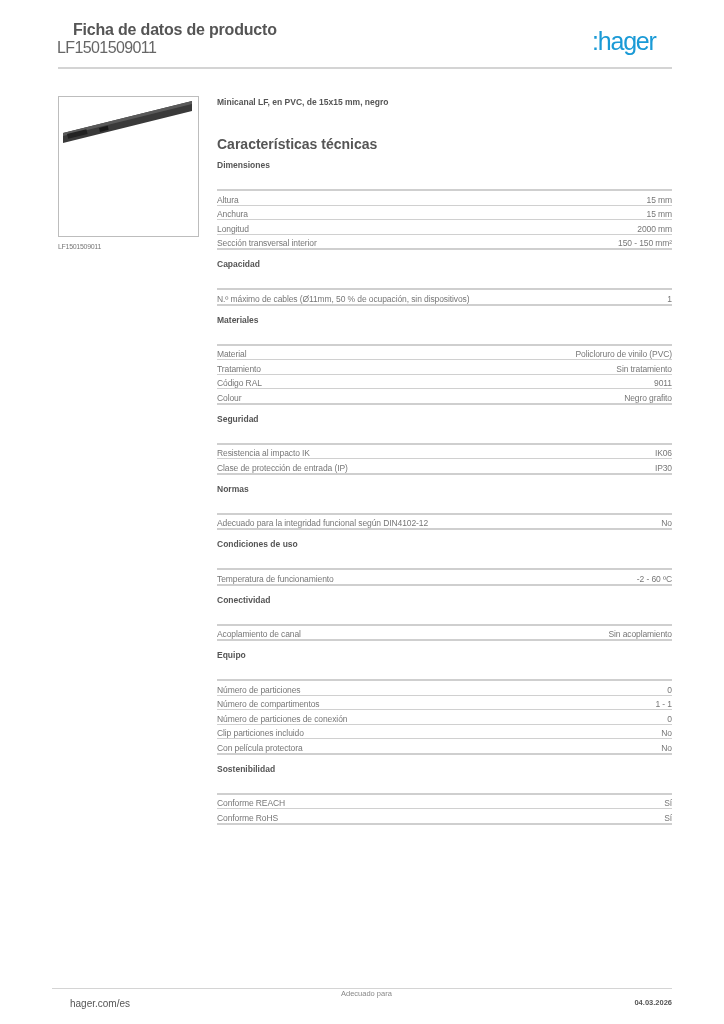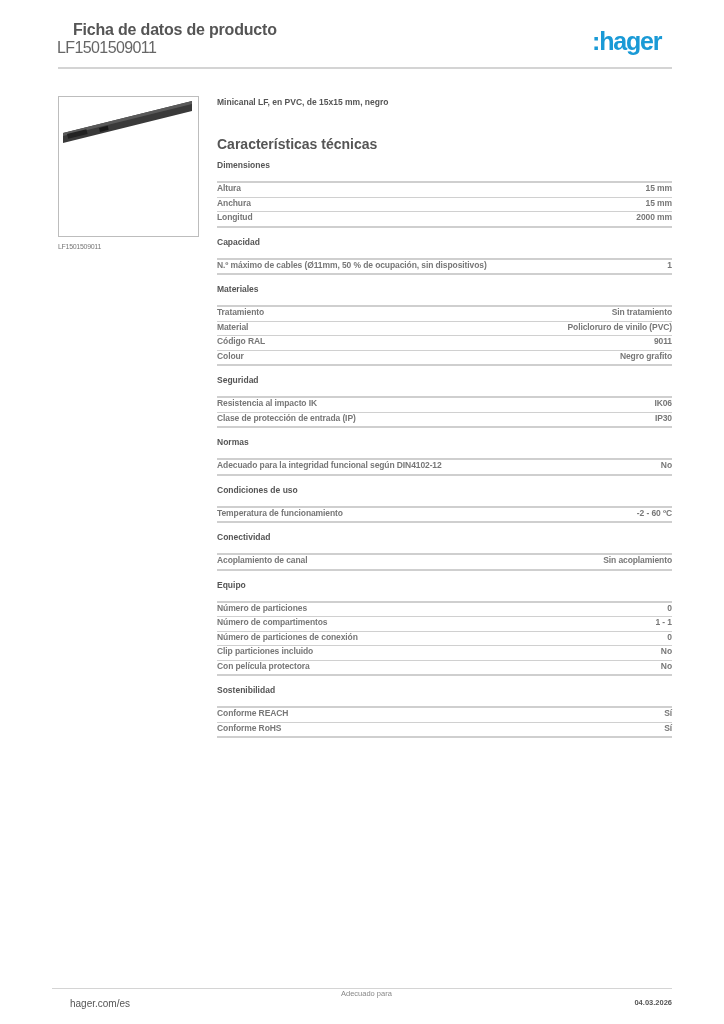--- a/index.html
+++ b/index.html
@@ -10,44 +10,44 @@
   .header-title {
     position: absolute; left: 73px; top: 21px;
     font-size: 16px; font-weight: bold; color: #555; letter-spacing: -0.2px;
   }
   .header-ref {
     position: absolute; left: 57px; top: 39px;
     font-size: 16px; color: #666; letter-spacing: -0.6px;
   }
   .logo {
     position: absolute; left: 592px; top: 27px;
-    font-size: 25px; font-weight: bold; color: #1a9ad6; letter-spacing: -1.2px;
+    font-size: 25px; font-weight: normal; color: #1a9ad6; letter-spacing: -1.2px;
   }
   .header-rule {
     position: absolute; left: 58px; top: 67px; width: 614px; height: 2px; background: #d4d4d4;
   }
   .image-box {
     position: absolute; left: 58px; top: 96px; width: 141px; height: 141px;
     border: 1px solid #bdbdbd; box-sizing: border-box; background: #fff; overflow: hidden;
   }
   .image-caption {
     position: absolute; left: 58px; top: 243px; font-size: 7px; color: #777; letter-spacing: -0.3px;
   }
   .main { position: absolute; left: 217px; top: 96px; width: 455px; }
   .product-desc { font-size: 8.5px; font-weight: bold; color: #555; height: 12px; line-height: 12px; margin-bottom: 30px; }
   .tech-title { font-size: 14px; font-weight: bold; color: #555; height: 12px; line-height: 12px; margin-bottom: 10px; }
   .group { margin-bottom: 9px; }
   .group-title {
     font-size: 8.5px; font-weight: bold; color: #555; height: 11px; line-height: 11px;
-    border-bottom: 2px solid #cfcfcf; padding-bottom: 10px;
+    border-bottom: 2px solid #cfcfcf; padding-bottom: 18px;
   }
   .row {
-    display: flex; justify-content: space-between; align-items: flex-start;
+    display: flex; justify-content: space-between; align-items: flex-end;
     height: 13.5px; border-bottom: 1px solid #d0d0d0;
-    font-size: 8.5px; color: #777; letter-spacing: -0.1px; font-weight: bold;
+    font-size: 8.5px; color: #777; letter-spacing: -0.1px;
   }
   .row:last-child { border-bottom: 2px solid #cfcfcf; }
   .footer-rule {
     position: absolute; left: 52px; top: 988px; width: 620px; height: 1px; background: #d4d4d4;
   }
   .footer-left { position: absolute; left: 70px; top: 998px; font-size: 10px; font-weight: normal; color: #555; }
   .footer-center { position: absolute; left: 341px; top: 989px; font-size: 7.5px; color: #888; }
   .footer-right { position: absolute; right: 52px; top: 998px; font-size: 7.5px; font-weight: bold; color: #555; }
 </style>
 </head>
@@ -79,39 +79,43 @@
         <span>15 mm</span>
       </div>
     <div class="row">
         <span>Anchura</span>
         <span>15 mm</span>
       </div>
     <div class="row">
         <span>Longitud</span>
         <span>2000 mm</span>
       </div>
+    <div class="row">
+        <span>Sección transversal interior</span>
+        <span>150 - 150 mm²</span>
+      </div>
   </div>
 
   <div class="group">
     <div class="group-title">Capacidad</div>
     <div class="row">
         <span>N.º máximo de cables (Ø11mm, 50 % de ocupación, sin dispositivos)</span>
         <span>1</span>
       </div>
   </div>
 
   <div class="group">
     <div class="group-title">Materiales</div>
     <div class="row">
+        <span>Material</span>
+        <span>Policloruro de vinilo (PVC)</span>
+      </div>
+    <div class="row">
         <span>Tratamiento</span>
         <span>Sin tratamiento</span>
-      </div>
-    <div class="row">
-        <span>Material</span>
-        <span>Policloruro de vinilo (PVC)</span>
       </div>
     <div class="row">
         <span>Código RAL</span>
         <span>9011</span>
       </div>
     <div class="row">
         <span>Colour</span>
         <span>Negro grafito</span>
       </div>
   </div>

